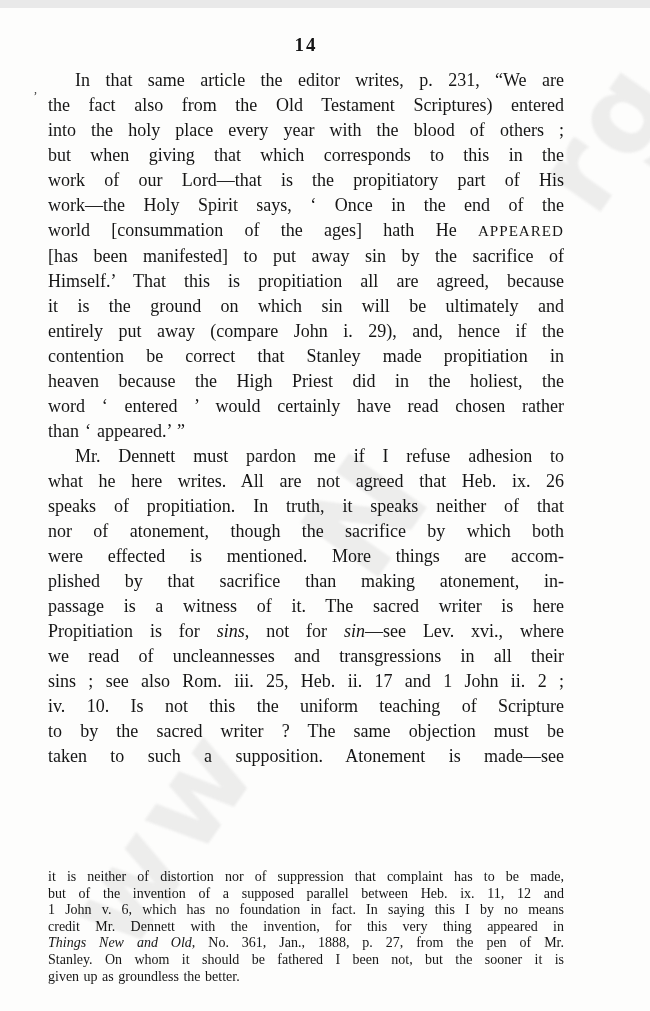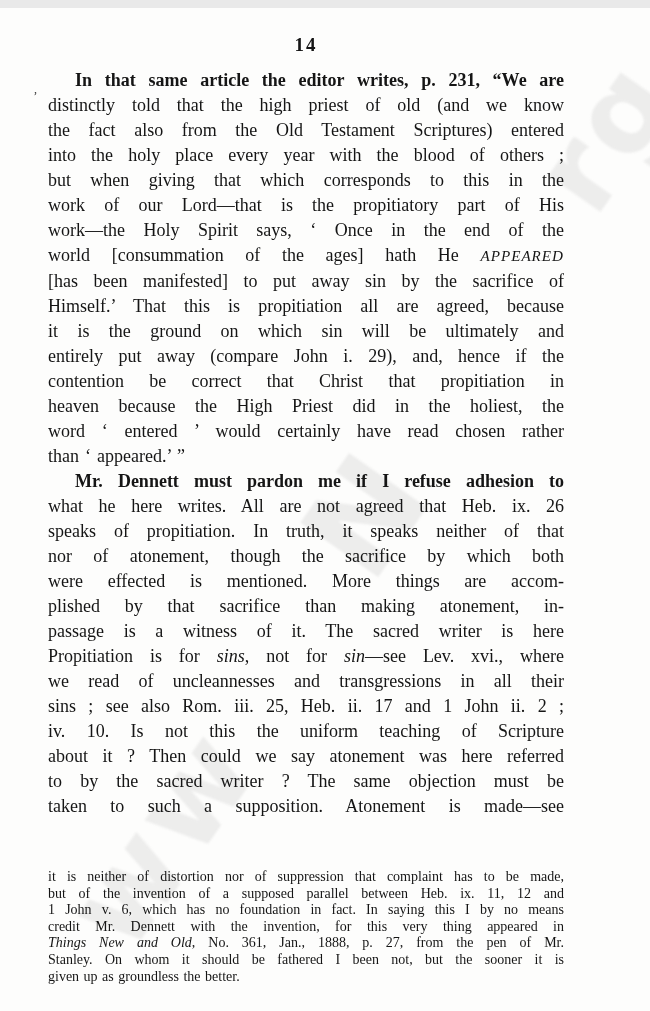--- a/index.html
+++ b/index.html
@@ -37,26 +37,25 @@
     font-size:18px;
     line-height:25px;
     word-spacing:1.5px;
   }
   .paragraph{margin:0;}
   .line{
     text-align:justify;
     text-align-last:justify;
     white-space:normal;
   }
-  .paragraph .line:first-child{text-indent:27px;font-weight:bold;}
+  .paragraph .line:first-child{text-indent:27px;}
   .line.last-left{text-align-last:left;}
   .sc{
     font-size:0.84em;
     letter-spacing:1px;
-    font-style:italic;
   }
   
   .footnote{
     position:absolute;
     left:48px;
     top:861px;
     width:516px;
     font-size:14px;
     line-height:16.6px;
     word-spacing:1px;
@@ -97,49 +96,47 @@
       <span class="wm-frag" style="left: 530px; top: 60px; font-size: 115px;">rg</span>
     </div>
 
   <div class="page-number">14</div>
 
   <span class="margin-mark">,</span>
 
   <div class="body-text">
     <div class="paragraph">
         <div class="line">In that same article the editor writes, p. 231, “We are</div>
-        <div class="line">distinctly told that the high priest of old (and we know</div>
         <div class="line">the fact also from the Old Testament Scriptures) entered</div>
         <div class="line">into the holy place every year with the blood of others ;</div>
         <div class="line">but when giving that which corresponds to this in the</div>
         <div class="line">work of our Lord—that is the propitiatory part of His</div>
         <div class="line">work—the Holy Spirit says, ‘ Once in the end of the</div>
         <div class="line">world [consummation of the ages] hath He <span class="sc">APPEARED</span></div>
         <div class="line">[has been manifested] to put away sin by the sacrifice of</div>
         <div class="line">Himself.’  That this is propitiation all are agreed, because</div>
         <div class="line">it is the ground on which sin will be ultimately and</div>
         <div class="line">entirely put away (compare John i. 29), and, hence if the</div>
-        <div class="line">contention be correct that Christ that propitiation in</div>
+        <div class="line">contention be correct that Stanley made propitiation in</div>
         <div class="line">heaven because the High Priest did in the holiest, the</div>
         <div class="line">word ‘ entered ’ would certainly have read chosen rather</div>
         <div class="line last-left">than ‘ appeared.’ ”</div>
       </div>
     <div class="paragraph">
         <div class="line">Mr. Dennett must pardon me if I refuse adhesion to</div>
         <div class="line">what he here writes.  All are not agreed that Heb. ix. 26</div>
         <div class="line">speaks of propitiation.  In truth, it speaks neither of that</div>
         <div class="line">nor of atonement, though the sacrifice by which both</div>
         <div class="line">were effected is mentioned.  More things are accom-</div>
         <div class="line">plished by that sacrifice than making atonement, in-</div>
         <div class="line">passage is a witness of it.  The sacred writer is here</div>
         <div class="line">Propitiation is for <i>sins</i>, not for <i>sin</i>—see Lev. xvi., where</div>
         <div class="line">we read of uncleannesses and transgressions in all their</div>
         <div class="line">sins ; see also Rom. iii. 25, Heb. ii. 17 and 1 John ii. 2 ;</div>
         <div class="line">iv. 10.  Is not this the uniform teaching of Scripture</div>
-        <div class="line">about it ?  Then could we say atonement was here referred</div>
         <div class="line">to by the sacred writer ?  The same objection must be</div>
         <div class="line">taken to such a supposition.  Atonement is made—see</div>
       </div>
   </div>
 
   <div class="footnote">
       <div class="line">it is neither of distortion nor of suppression that complaint has to be made,</div>
       <div class="line">but of the invention of a supposed parallel between Heb. ix. 11, 12 and</div>
       <div class="line">1 John v. 6, which has no foundation in fact.  In saying this I by no means</div>
       <div class="line">credit Mr. Dennett with the invention, for this very thing appeared in</div>

